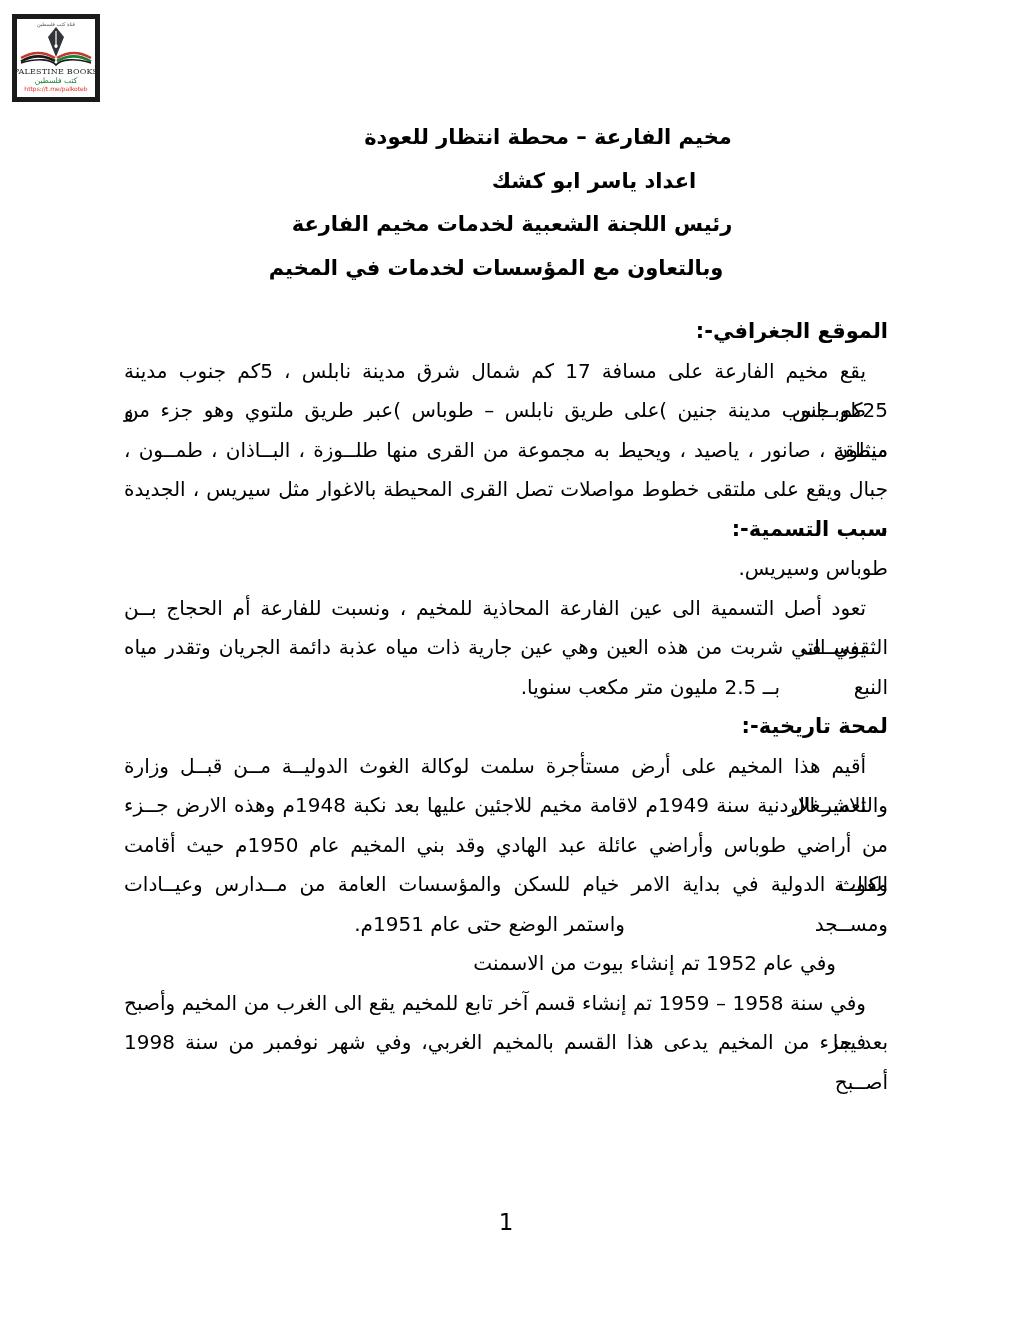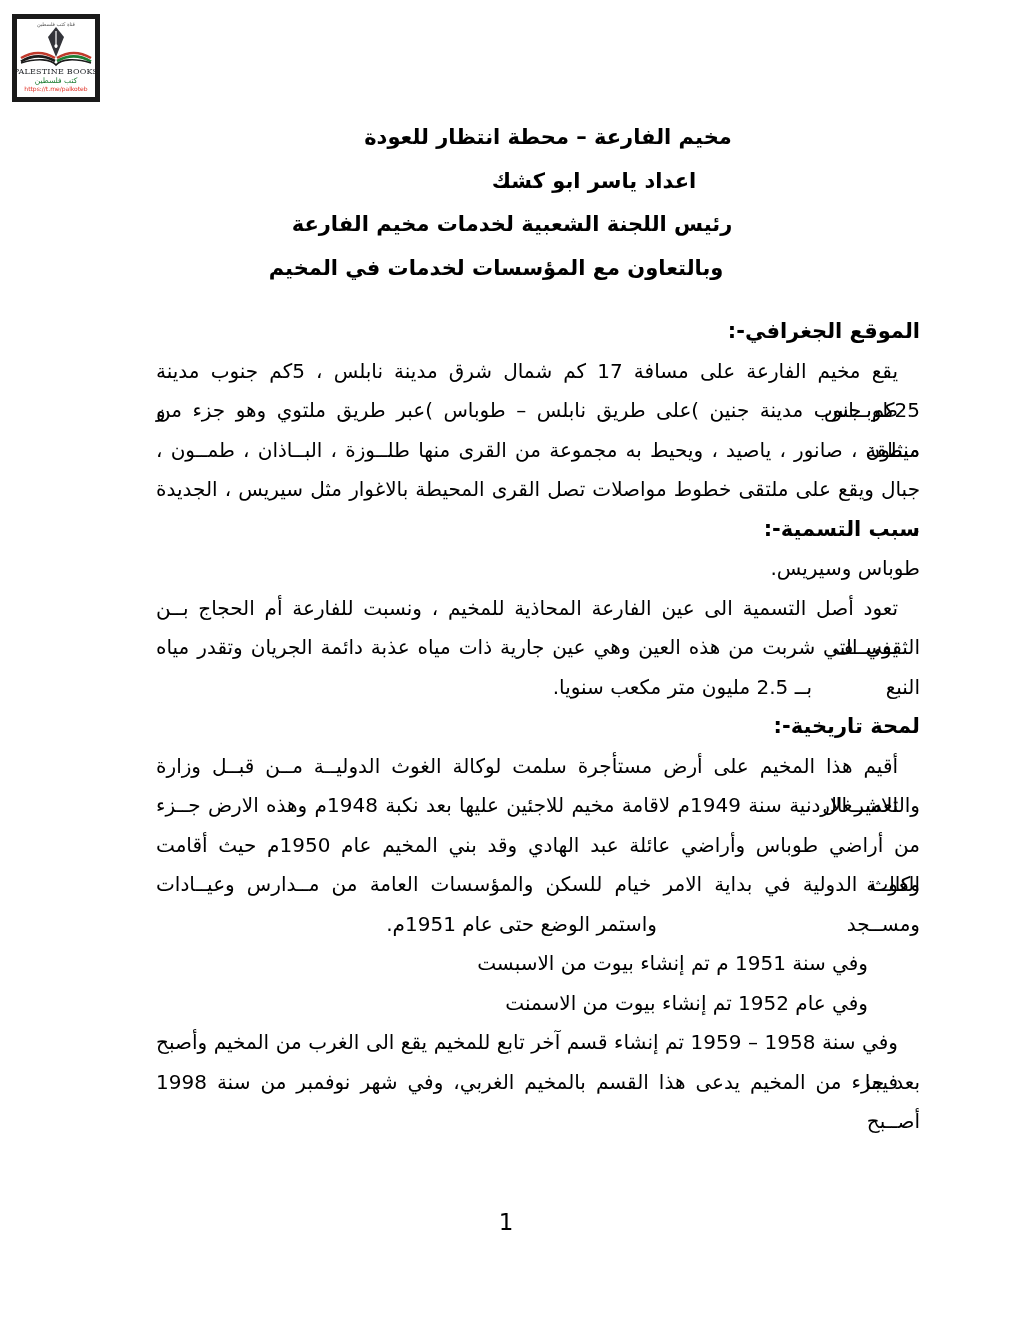--- a/index.html
+++ b/index.html
@@ -54,21 +54,20 @@
   .t3{transform:translateX(6px);}
   .t4{transform:translateX(-10px);}
 
   
   .content{
     position:absolute;
     top:312px; left:124px; width:764px;
     direction:rtl;
     font-size:20px;
     line-height:39.5px;
-    margin-left:32px;
   }
   .ln{height:39.5px;}
   .h{font-weight:bold; font-size:21px; text-align:right;}
   .j{text-align:justify; text-align-last:justify;}
   .r{text-align:right;}
   .ind-a{padding-right:22px;}
   .ind-b{padding-right:52px;}
   .ind-c{padding-right:108px;}
   .ind-d{padding-right:263px;}
 
@@ -120,21 +119,20 @@
     <div class="ln r">طوباس وسيريس.</div>
     <div class="ln j ind-a">تعود أصل التسمية الى عين الفارعة المحاذية للمخيم ، ونسبت للفارعة أم الحجاج بــن يوســف</div>
     <div class="ln j">الثقفي التي شربت من هذه العين وهي عين جارية ذات مياه عذبة دائمة الجريان وتقدر مياه النبع</div>
     <div class="ln r ind-c">بــ 2.5 مليون متر مكعب سنويا.</div>
     <div class="ln h">لمحة تاريخية-:</div>
     <div class="ln j ind-a">أقيم هذا المخيم على أرض مستأجرة سلمت لوكالة الغوث الدوليــة مــن قبــل وزارة الاشــغال</div>
     <div class="ln j">والتعمير الاردنية سنة 1949م لاقامة مخيم للاجئين عليها بعد نكبة 1948م وهذه الارض جــزء</div>
     <div class="ln j">من أراضي طوباس وأراضي عائلة عبد الهادي وقد بني المخيم عام 1950م حيث أقامت وكالــة</div>
     <div class="ln j">الغوث الدولية في بداية الامر خيام للسكن والمؤسسات  العامة من مــدارس وعيــادات ومســجد</div>
     <div class="ln r ind-d">واستمر الوضع حتى عام 1951م.</div>
-    <div class="ln r ind-b">وفي سنة 1951 م تم إنشاء بيوت من الاسبست</div>
     <div class="ln r ind-b">وفي عام 1952 تم إنشاء بيوت من الاسمنت</div>
     <div class="ln j ind-a">وفي سنة 1958 – 1959 تم إنشاء قسم آخر تابع للمخيم يقع الى الغرب من المخيم وأصبح فيما</div>
     <div class="ln j">بعد جزء من المخيم يدعى هذا القسم بالمخيم الغربي، وفي شهر نوفمبر من سنة 1998 أصــبح</div>
   </div>
 
   <div class="page-number">1</div>
 
 </div>
 
 </body></html>

